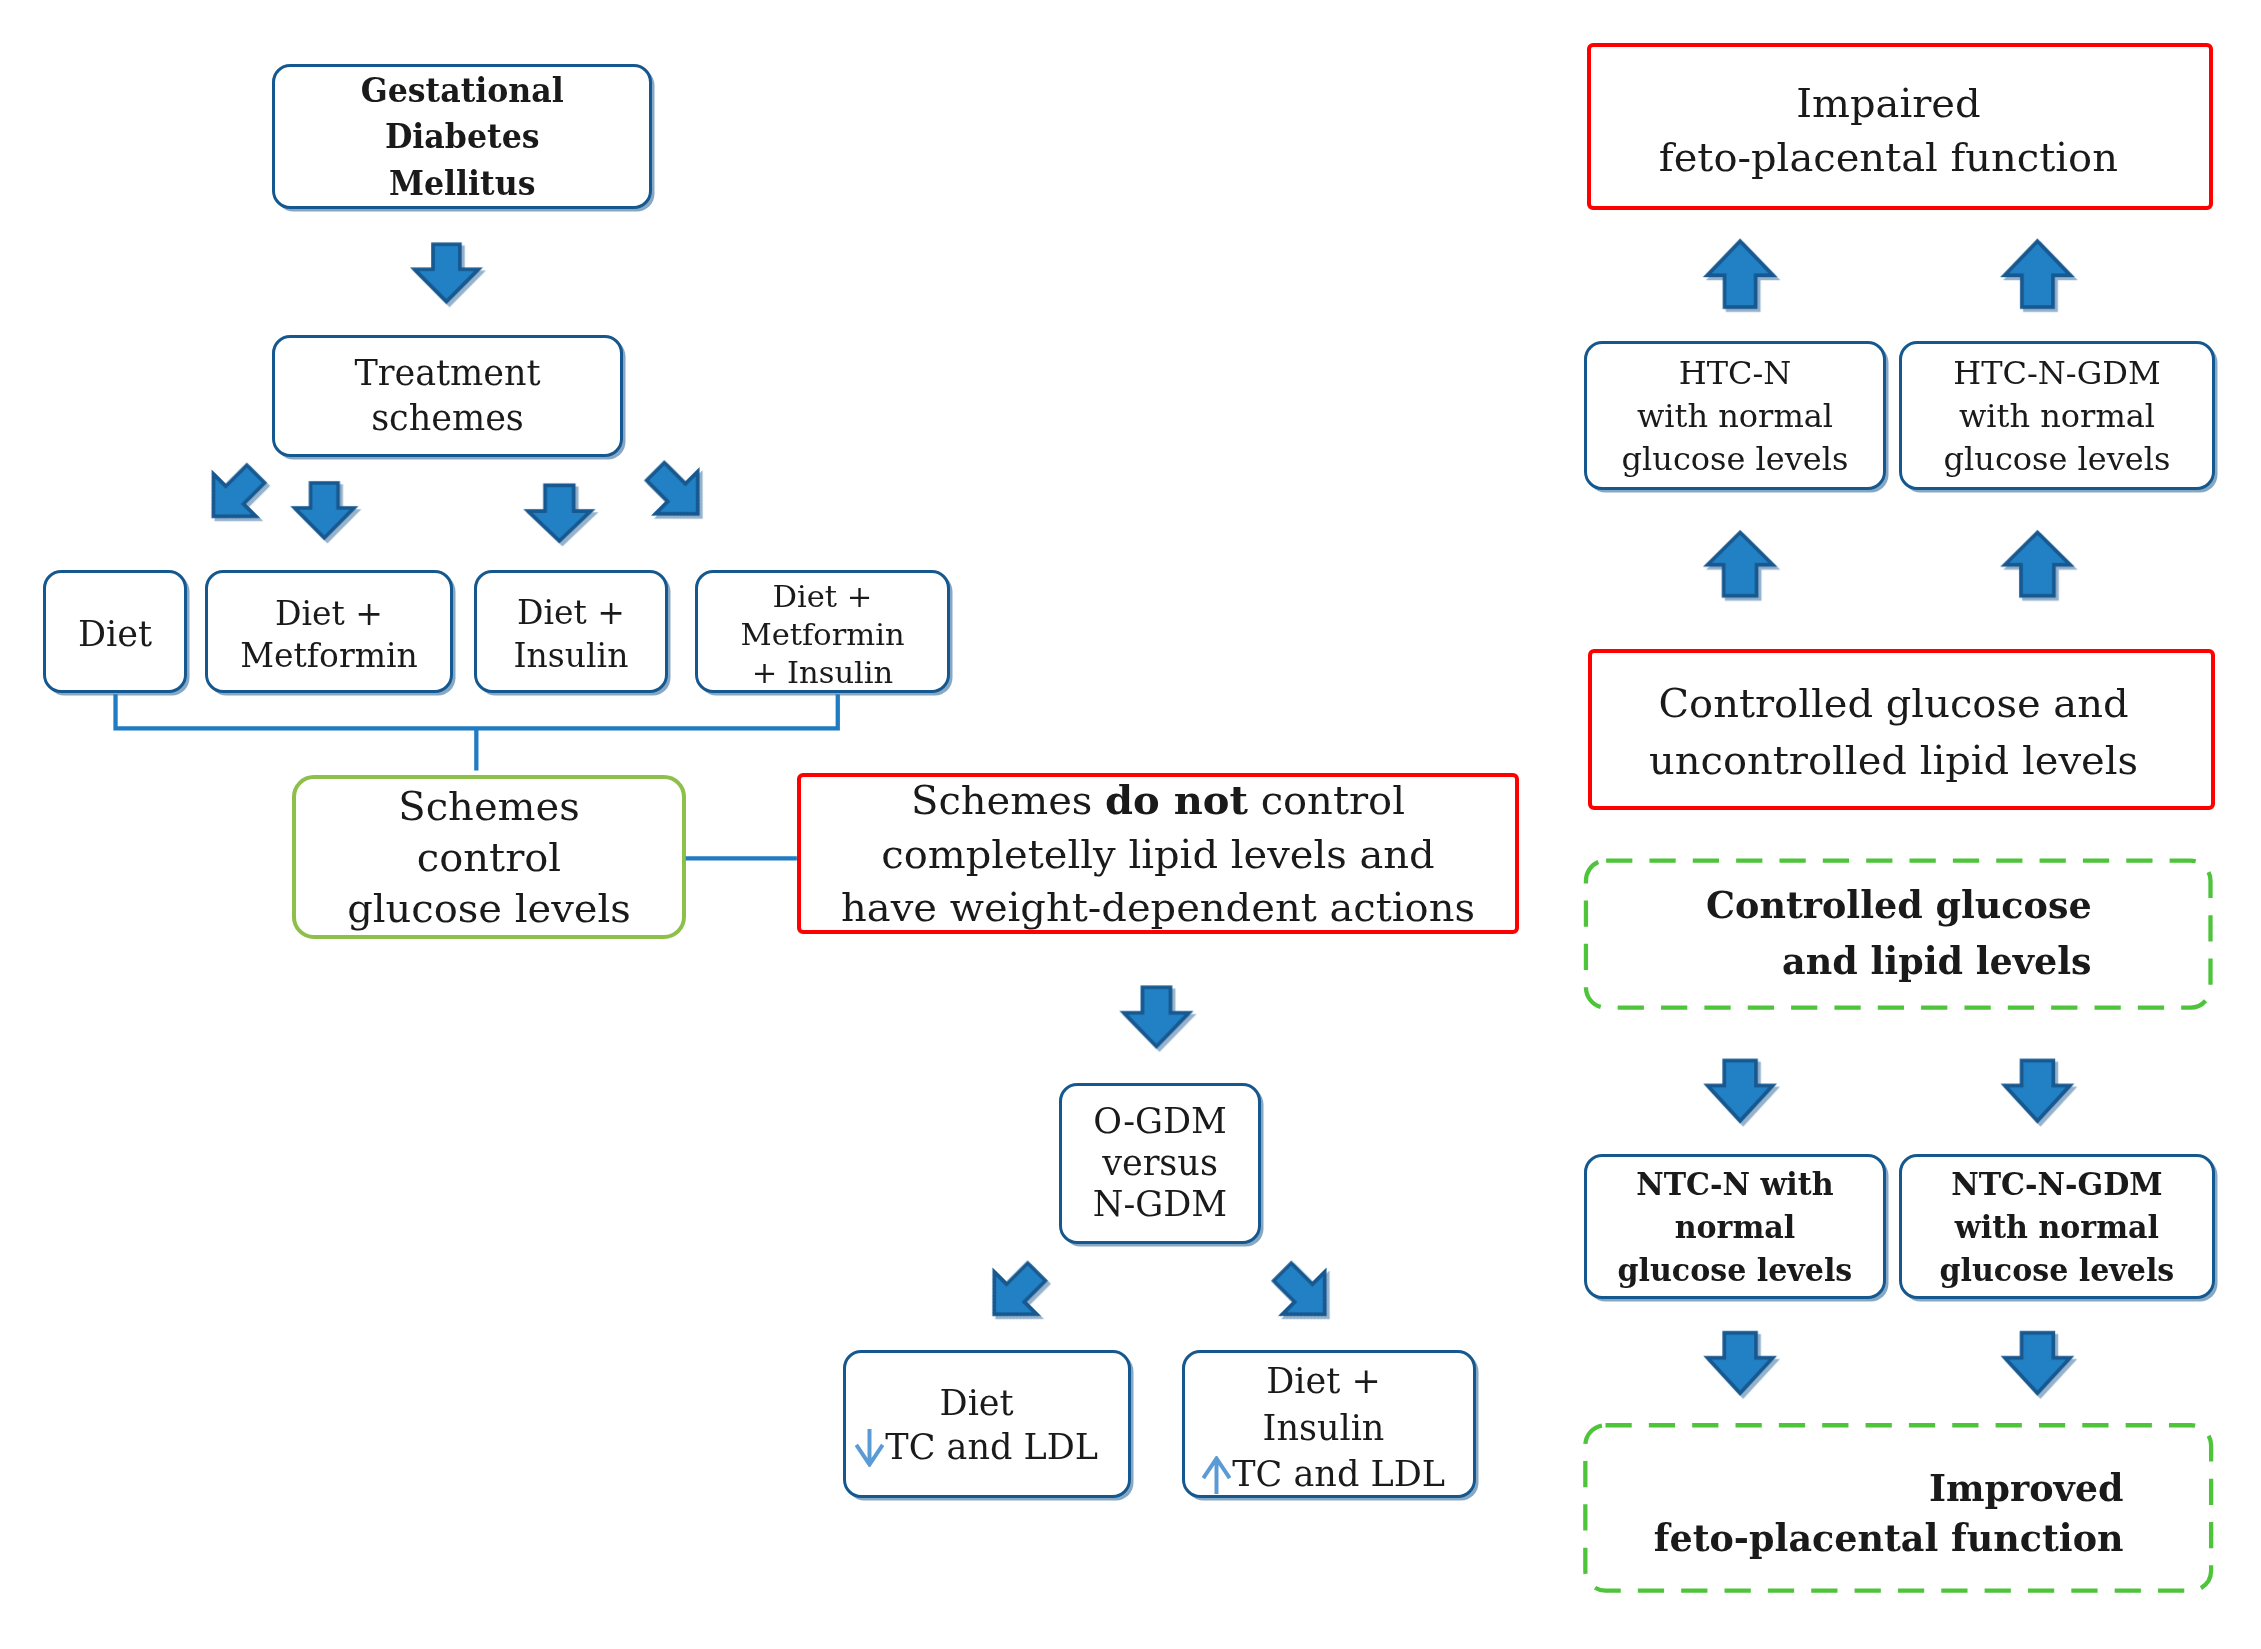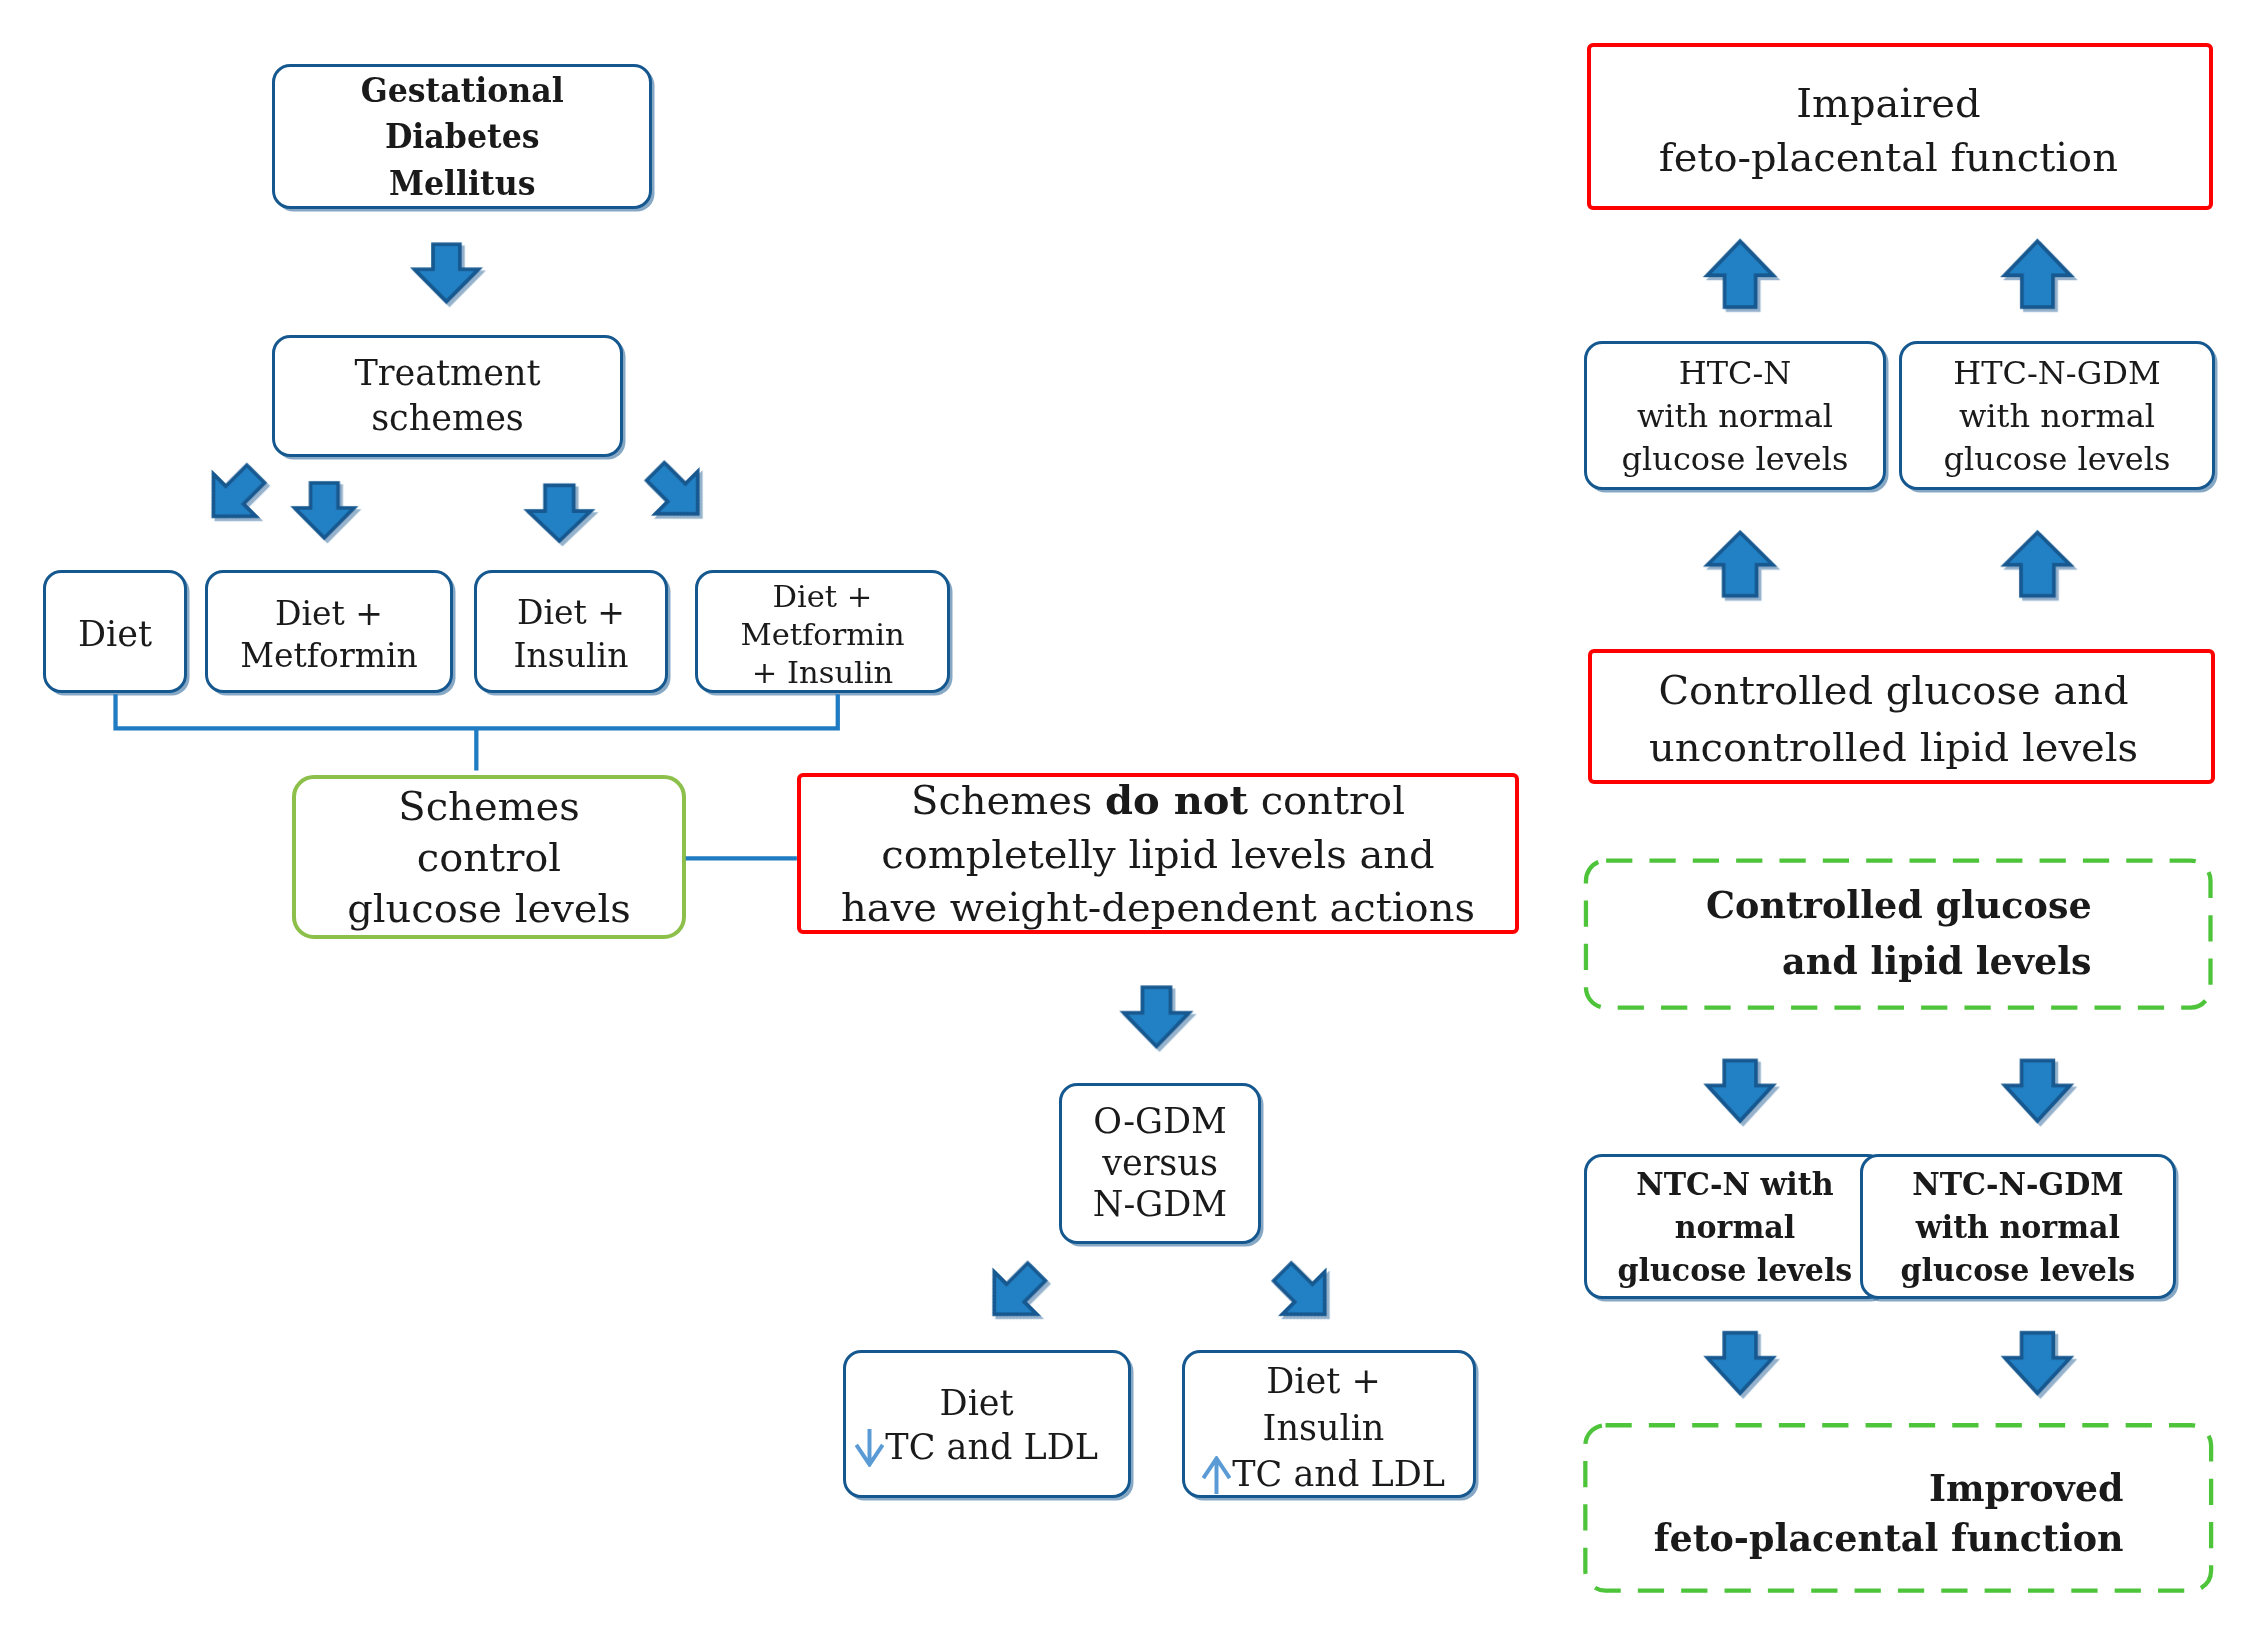--- a/index.html
+++ b/index.html
@@ -54,24 +54,24 @@
   .n-ctrlgluc   {left:292px;  top:775px; width:394px;  height:164px;}
   .n-nocontrol  {left:797px; top:773px; width:722px; height:161px;}
   .n-ogdm       {left:1059px; top:1083px; width:202px;  height:161px;}
   .n-diettc     {left:843px; top:1350px; width:288px;  height:148px;}
   .n-dietinstc  {left:1182px; top:1350px; width:294px;  height:148px;}
 
   
   .n-impaired   {left:1587px; top:43px;   width:626px; height:167px;}
   .n-htcn       {left:1584px; top:341px;  width:302px;  height:149px;}
   .n-htcngdm    {left:1899px; top:341px;  width:316px;  height:149px;text-align:center;}
-  .n-ctrlunctrl {left:1588px; top:649px; width:627px; height:135px;}
+  .n-ctrlunctrl {left:1588px; top:649px; width:627px; height:161px;}
   .n-ctrllipid  {left:1584px; top:859px; width:629px; height:151px;}
   .n-ntcn       {left:1584px; top:1154px; width:302px;  height:145px;}
-  .n-ntcngdm    {left:1860px; top:1154px; width:316px;  height:145px;align-items:center;}
+  .n-ntcngdm    {left:1899px; top:1154px; width:316px;  height:145px;align-items:center;}
   .n-improved   {left:1583px; top:1423px; width:630px; height:170px;}
 
   
   .ar-shape{fill:#2481c4;stroke:#15588f;stroke-width:6;stroke-linejoin:miter;stroke-miterlimit:6;}
   .conn{fill:none;stroke:#1f7bc2;stroke-width:7;}
   svg.ov{position:absolute;left:0;top:0;width:2261px;height:1649px;overflow:visible;pointer-events:none;}
 </style>
 </head>
 <body>
 

